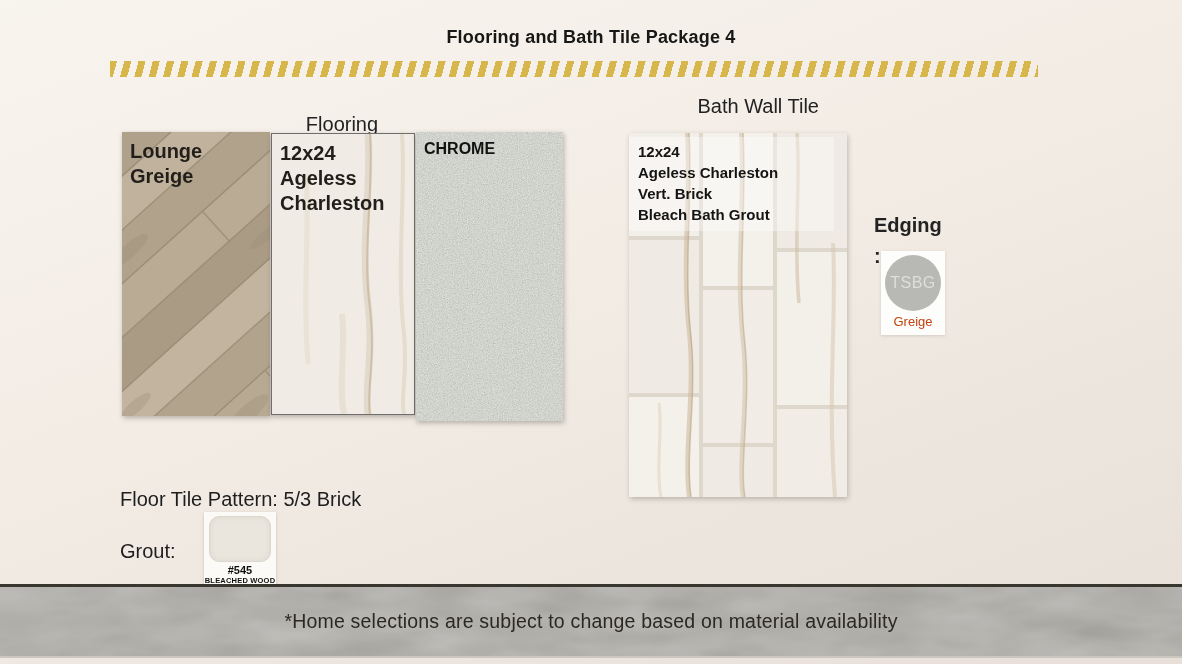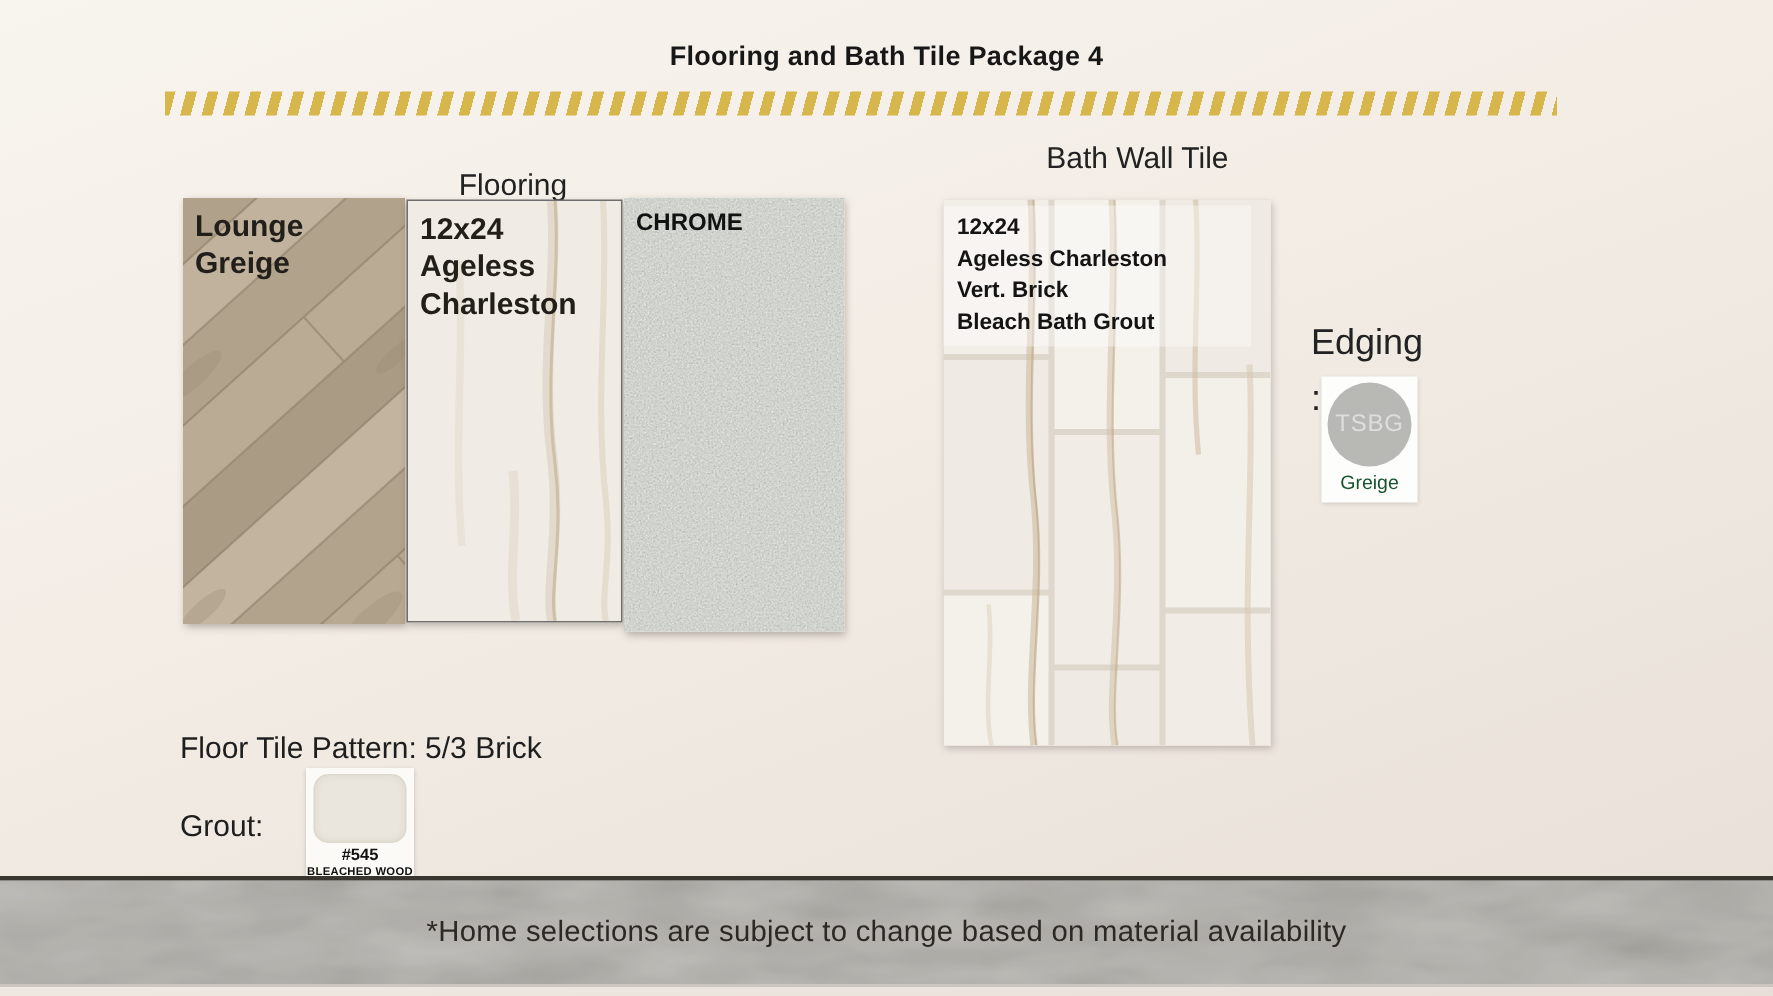--- a/index.html
+++ b/index.html
@@ -33,31 +33,31 @@
   .sample-carpet{left:416px;top:132px;width:147px;height:289px;}
   .sample-carpet .sample-label{font-size:16px;color:#121212;}
 
   .bath-panel{position:absolute;left:629px;top:133px;width:218px;height:364px;box-shadow:1px 2px 5px rgba(70,60,50,.3);}
   .bath-overlay{
     position:absolute;top:4px;left:0;width:196px;padding:4px 0 6px 9px;
     background:rgba(255,255,255,.38);
     font-size:15px;font-weight:bold;color:#141414;line-height:1.4;
   }
 
-  .edging-label{position:absolute;left:874px;top:210px;font-size:24px;color:#222;line-height:1.55;}
+  .edging-label{position:absolute;left:874px;top:210px;font-size:20px;color:#222;line-height:1.55;font-weight:bold;}
   .edging-card{
     position:absolute;left:881px;top:251px;width:64px;height:84px;background:#fdfdfc;
     box-shadow:0 1px 3px rgba(0,0,0,.12);text-align:center;
   }
   .edging-circle{
     width:56px;height:56px;border-radius:50%;background:#b8b8b5;margin:4px auto 0;
     display:flex;align-items:center;justify-content:center;
     color:#dedede;font-size:16px;letter-spacing:.5px;
   }
-  .edging-name{font-size:13px;color:#14532d;margin-top:3px;}
+  .edging-name{font-size:13px;color:#c2410c;margin-top:3px;}
 
   .pattern-text{position:absolute;left:120px;top:488px;font-size:20px;color:#1e1e1e;}
   .grout-text{position:absolute;left:120px;top:540px;font-size:20px;color:#1e1e1e;}
   .grout-card{
     position:absolute;left:204px;top:512px;width:72px;height:77px;background:#fbfaf7;
     box-shadow:0 1px 3px rgba(0,0,0,.18);text-align:center;
   }
   .grout-chip{
     width:60px;height:44px;margin:4px auto 0;background:#eae6dd;border:1px solid #dcd7cd;
     border-radius:10px;box-shadow:inset 0 0 5px rgba(120,110,95,.12);

